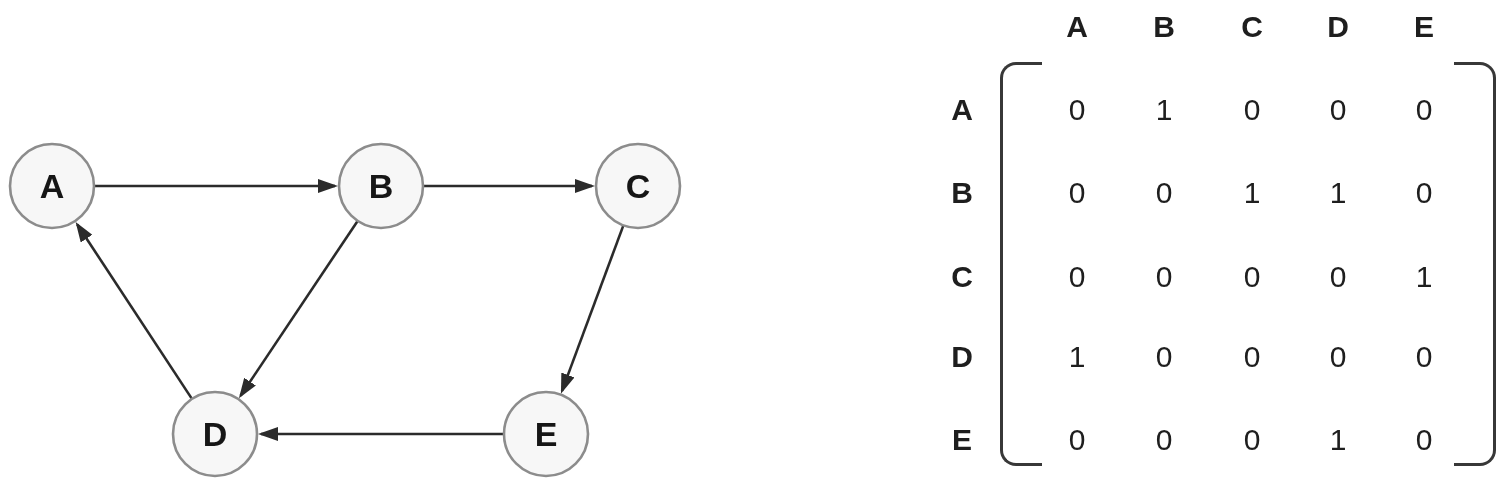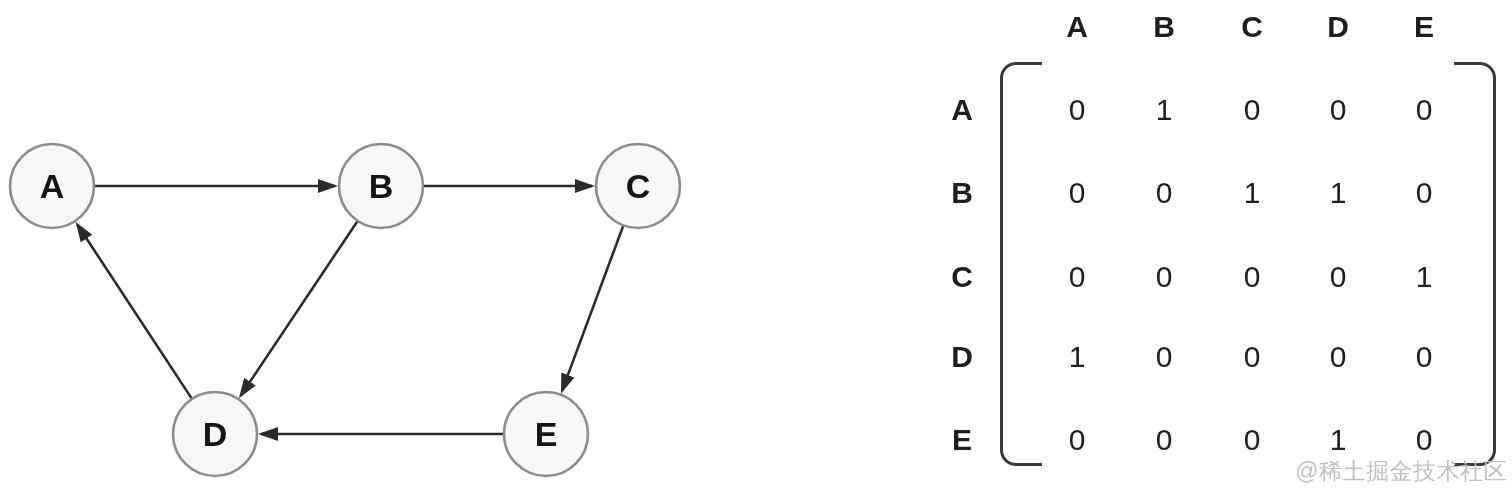--- a/index.html
+++ b/index.html
@@ -155,14 +155,13 @@
       <span class="m-val" style="left: 312px; top: 357px;">0</span>
       <span class="m-val" style="left: 398px; top: 357px;">0</span>
       <span class="m-val" style="left: 484px; top: 357px;">0</span>
       <span class="m-val" style="left: 137px; top: 440px;">0</span>
       <span class="m-val" style="left: 224px; top: 440px;">0</span>
       <span class="m-val" style="left: 312px; top: 440px;">0</span>
       <span class="m-val" style="left: 398px; top: 440px;">1</span>
       <span class="m-val" style="left: 484px; top: 440px;">0</span>
     </div>
 
-  <div class="watermark">@稀土掘金技术社区</div>
 </div>
 
 </body></html>

